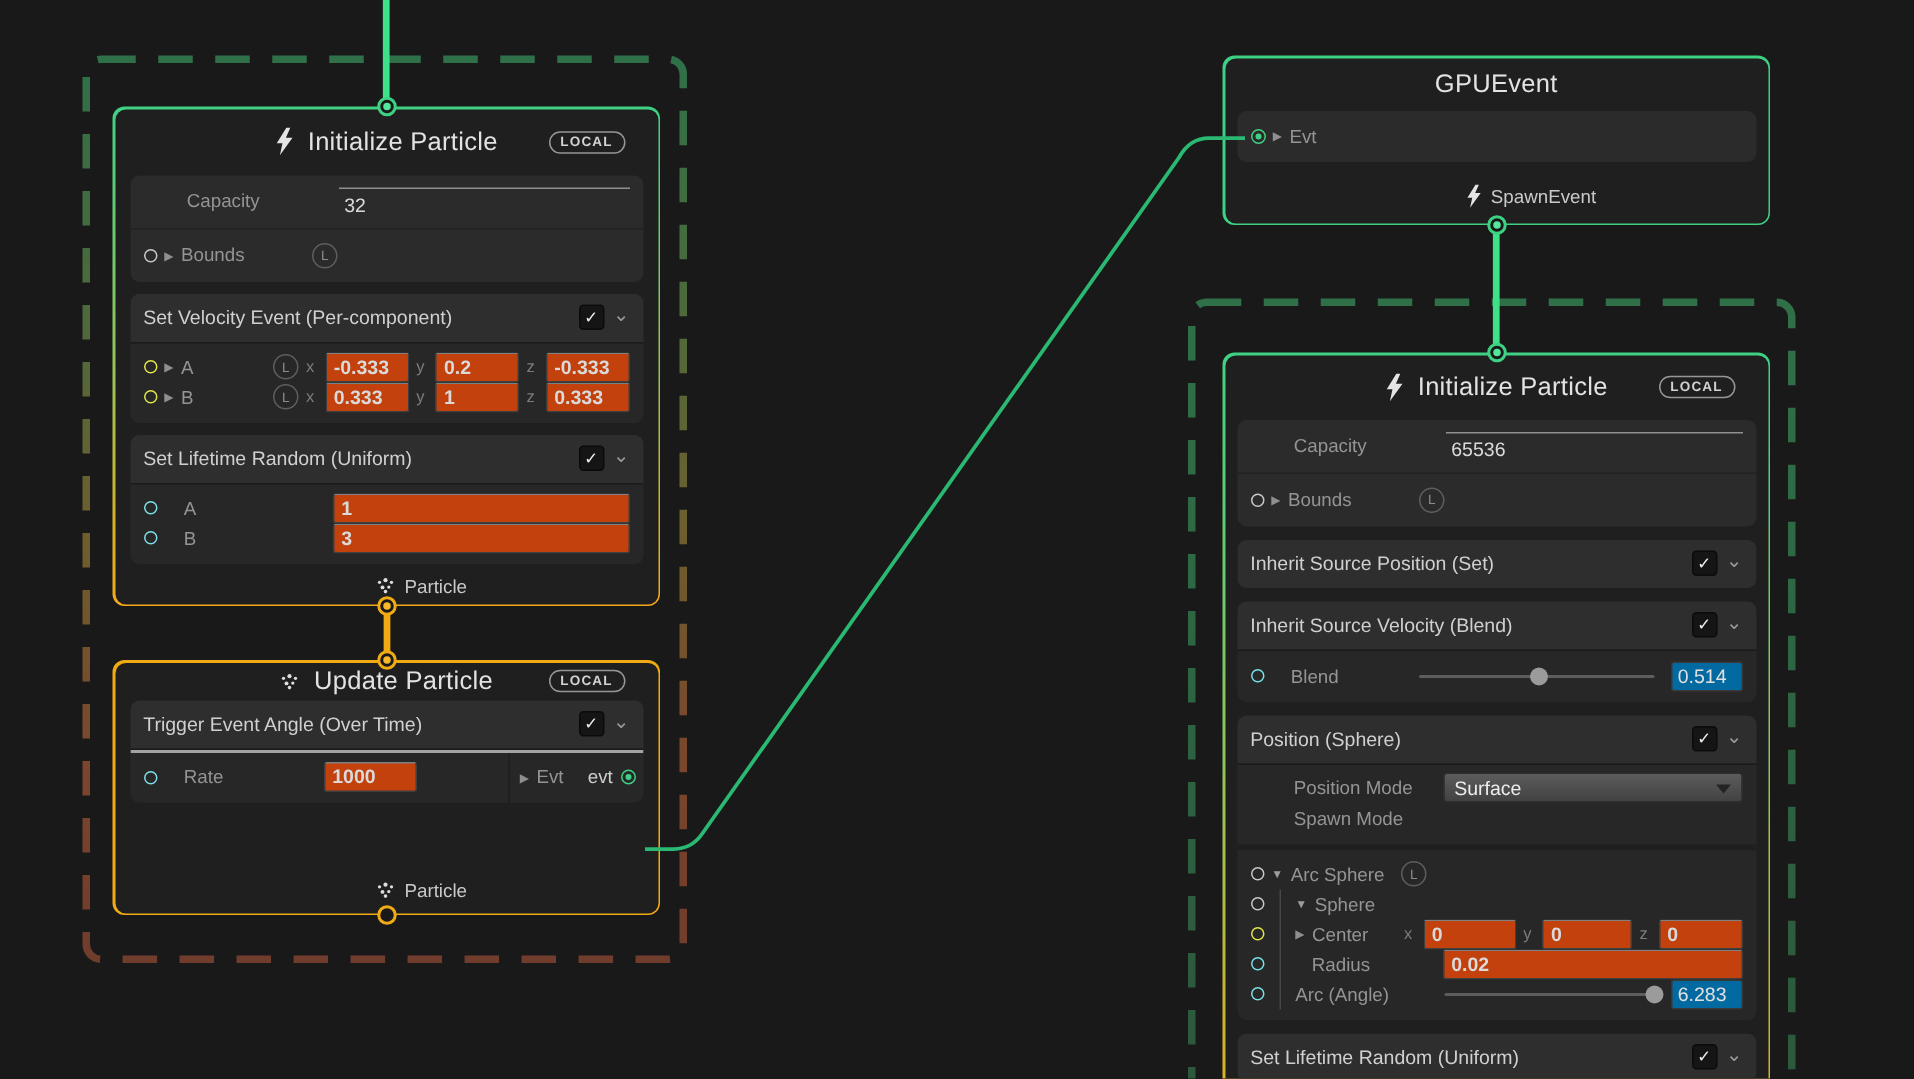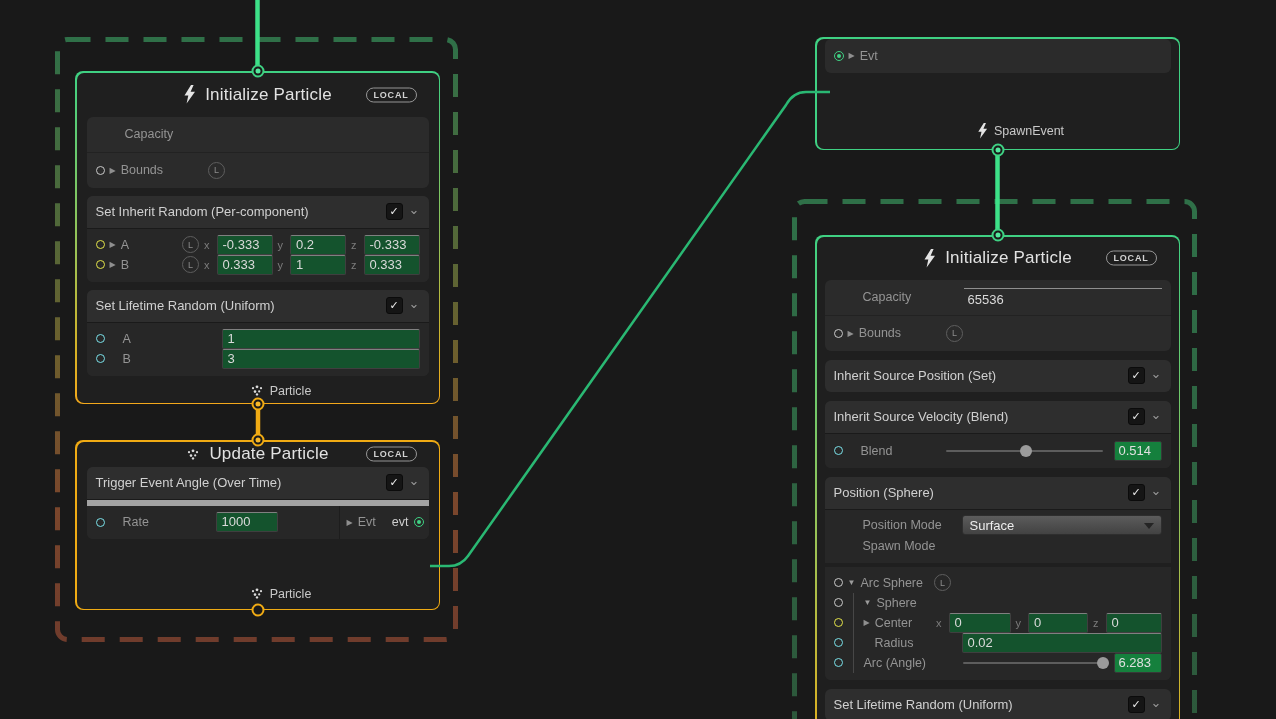--- a/index.html
+++ b/index.html
@@ -66,29 +66,29 @@
   }
   .p-yellow{border-color:#e3e34a;}
   .p-cyan{border-color:#7ae0e8;}
   .p-white{border-color:#c9c9c9;}
   .dport{
     width:10px;height:10px;border-radius:50%;border:1.5px solid #3fd183;box-sizing:border-box;
     display:flex;align-items:center;justify-content:center;flex:0 0 auto;
   }
   .dport i{width:4px;height:4px;border-radius:50%;background:#3fd183;}
   .field{
-    background:#14532d;border:1px solid #3f3f3f;border-top-color:#808080;border-radius:2px;
-    padding:1px 5px 2px;font-size:13px;color:#dadada;box-sizing:border-box;
+    background:#c2410c;border:1px solid #3f3f3f;border-top-color:#808080;border-radius:2px;
+    padding:1px 5px 2px;font-size:13px;color:#dadada;box-sizing:border-box;font-weight:bold;
   }
   .underfield{
     flex:1;border-top:1px solid #8f8f8f;padding:3px 4px 0;font-size:13px;color:#dadada;
   }
   .minifield{width:56px;}
   .vfield{
-    background:#15803d;border:1px solid #383838;border-radius:2px;min-width:38px;text-align:left;
+    background:#0369a1;border:1px solid #383838;border-radius:2px;min-width:38px;text-align:left;
     padding:1px 4px 2px;font-size:13px;color:#e0e0e0;
   }
   .dropdown{
     flex:1;height:18px;border-radius:3px;border:1px solid #2e2e2e;
     background:linear-gradient(180deg,#5c5c5c,#424242);
     display:flex;align-items:center;padding:0 7px;font-size:13px;color:#ededed;position:relative;
   }
   .dropdown::after{
     content:"";position:absolute;right:7px;top:7px;
     border-left:5px solid transparent;border-right:5px solid transparent;border-top:6px solid #242424;
@@ -158,32 +158,33 @@
       <svg class="icon-svg" width="13" height="19" viewBox="0 0 13 19">
         <path d="M8 0 L1.5 10.5 H5.3 L3.6 18.5 L12 6.8 H7.6 L10.6 0 Z" fill="#e4e4e4"></path>
       </svg>
       <span class="node-title">Initialize Particle</span>
       <span class="badge">LOCAL</span>
     </div>
 
     <div class="panel">
       <div class="prow">
         <span class="rlabel" style="margin-left:29px;width:96px;">Capacity</span>
+        <span class="underfield">32</span>
       </div>
       <div class="prow">
         <span class="port p-white"></span>
         <span class="tri">▶</span>
         <span class="rlabel">Bounds</span>
         <span class="lcirc" style="margin-left:40px;">L</span>
       </div>
     </div>
 
     <div class="panel">
       <div class="block-head">
-        <span class="block-title">Set Inherit Random (Per-component)</span>
+        <span class="block-title">Set Velocity Event (Per-component)</span>
         <span class="checkbox">✓</span>
         <span class="chev">⌄</span>
       </div>
       <div class="block-body">
         <div class="row">
           <span class="port p-yellow"></span>
           <span class="tri">▶</span>
           <span class="rlabel grow">A</span>
           <span class="lcirc">L</span>
           <span class="axis">x</span>
@@ -261,21 +262,21 @@
       <span class="badge">LOCAL</span>
     </div>
 
     <div class="panel">
       <div class="block-head">
         <span class="block-title">Trigger Event Angle (Over Time)</span>
         <span class="checkbox">✓</span>
         <span class="chev">⌄</span>
       </div>
       <div class="block-body" style="padding:0;">
-        <div style="display:flex;align-items:stretch;border-top:6px solid #a3a3a3;">
+        <div style="display:flex;align-items:stretch;border-top:2px solid #a3a3a3;">
           <div class="row" style="height:33px;width:250px;box-sizing:border-box;">
             <span class="port p-cyan"></span>
             <span class="rlabel" style="margin-left:13px;width:88px;">Rate</span>
             <span class="field" style="width:62px;">1000</span>
           </div>
           <div class="divider-v"></div>
           <div class="evt-row-cell">
             <span class="tri">▶</span>
             <span class="rlabel grow">Evt</span>
             <span style="color:#cfcfcf;font-size:12.5px;">evt</span>
@@ -298,20 +299,23 @@
             <circle cx="7" cy="9.4" r="1.2"></circle>
           </g>
       </svg>
       <span>Particle</span>
     </div>
   </div>
 </div>
 
 <div class="node-wrap solid-green" style="left:815px;top:37px;width:365px;height:113px;">
   <div class="node">
+    <div class="node-header" style="height:35px;">
+      <span class="node-title">GPUEvent</span>
+    </div>
     <div class="panel panel-r" style="margin-bottom:0;">
       <div class="prow" style="height:34px;">
         <span class="dport">
             <i></i>
           </span>
         <span class="tri">▶</span>
         <span class="rlabel">Evt</span>
       </div>
     </div>
     <div class="node-footer" style="padding-bottom:10px;">

